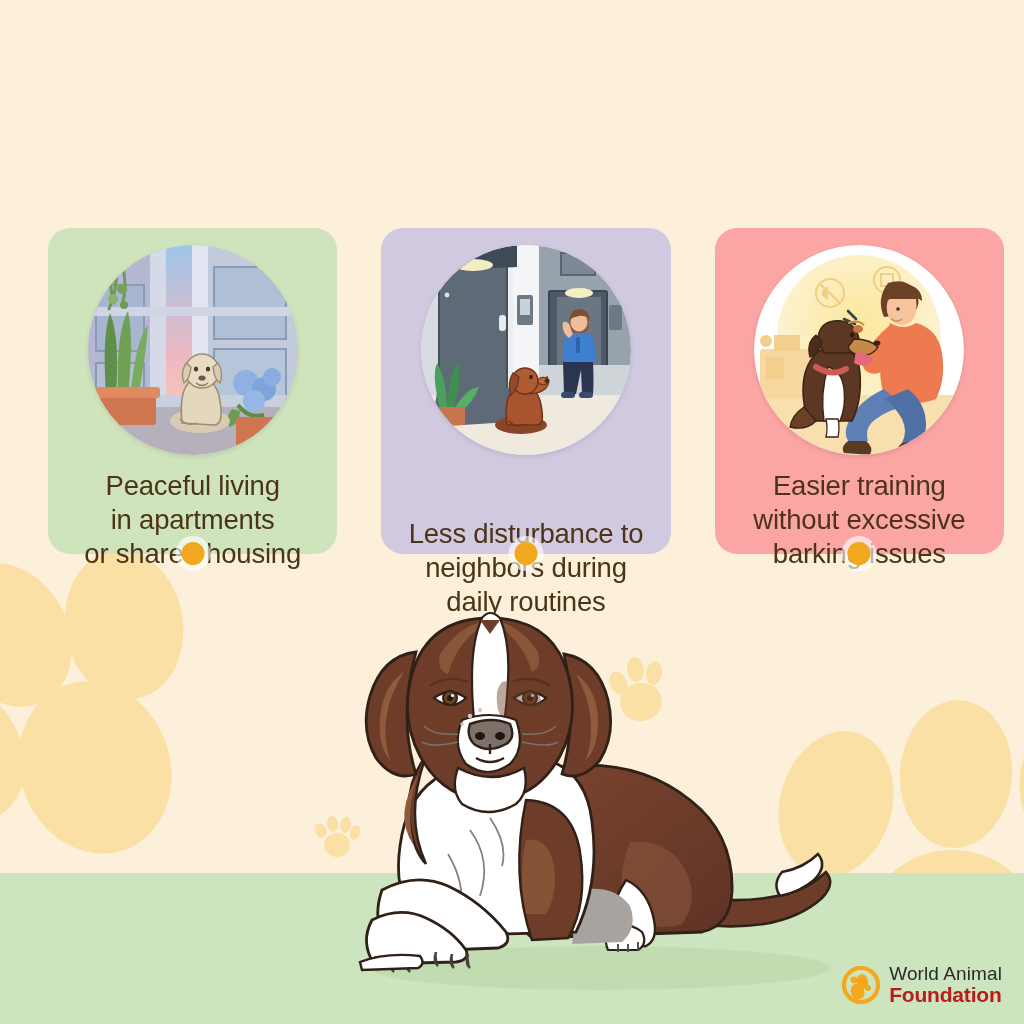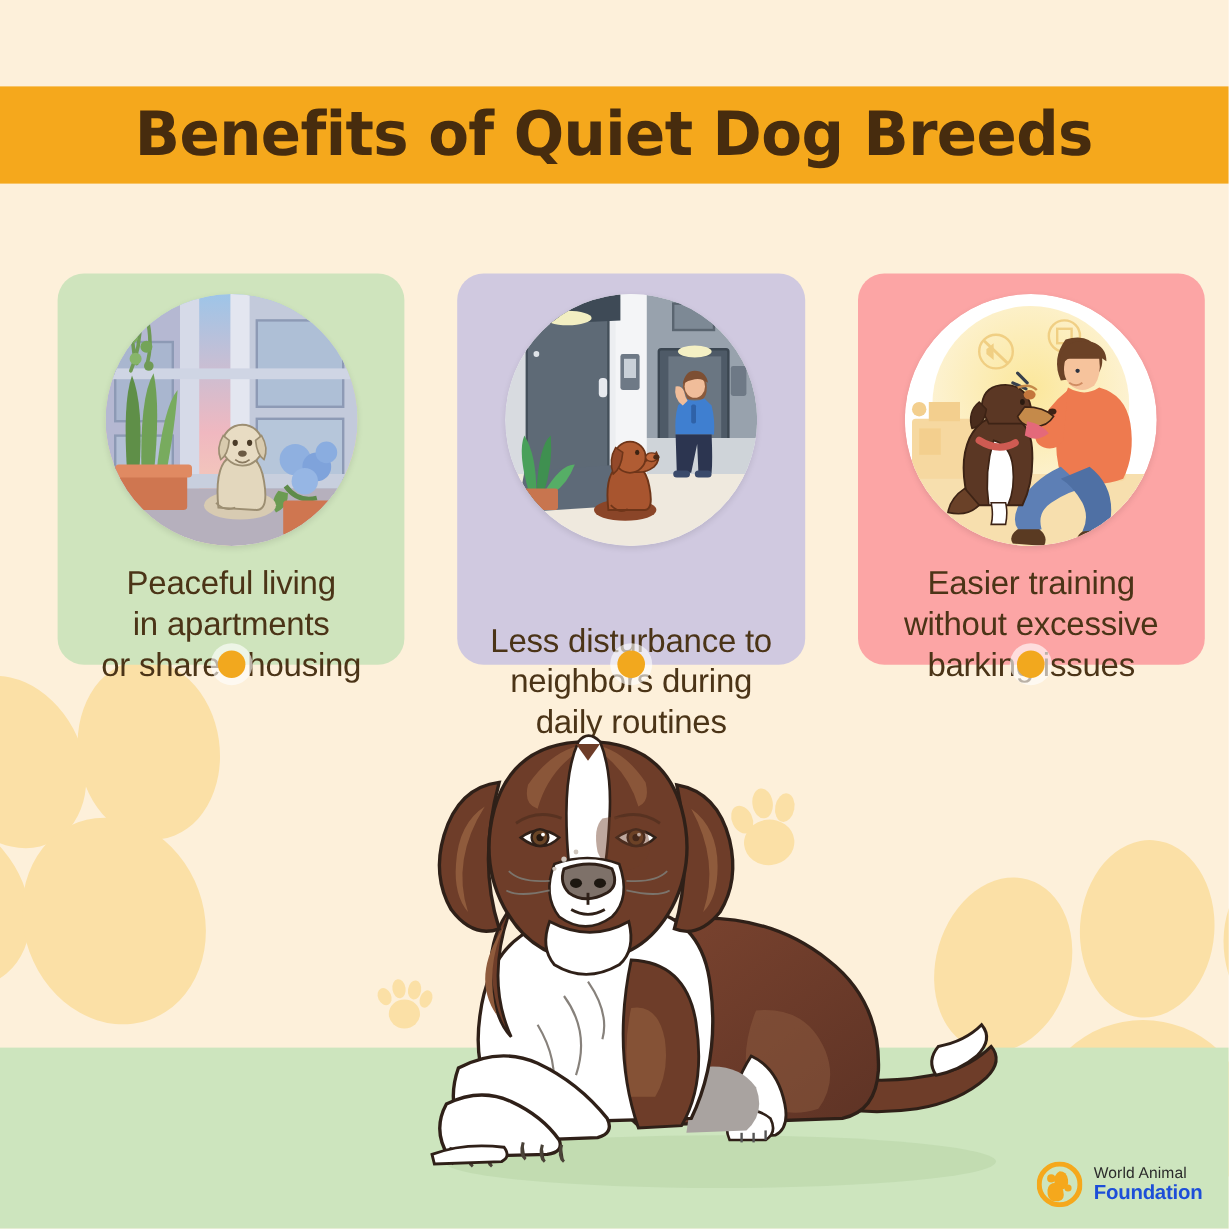--- a/index.html
+++ b/index.html
@@ -88,22 +88,22 @@
   }
   .hero-dog svg { display: block; width: 100%; height: 100%; }
 
   
   .logo {
     position: absolute; right: 22px; bottom: 18px;
     display: flex; align-items: center; gap: 9px;
   }
   .logo-mark { width: 38px; height: 38px; flex: 0 0 auto; }
   .logo-text { line-height: 1.04; }
-  .logo-line1 { font-size: 13px; color: #2B2B2B; letter-spacing: 0.1px; }
-  .logo-line2 { font-size: 17px; color: #1d4ed8; font-weight: bold; letter-spacing: -0.2px; }
+  .logo-line1 { font-size: 19px; color: #2B2B2B; letter-spacing: 0.1px; }
+  .logo-line2 { font-size: 21px; color: #b91c1c; font-weight: bold; letter-spacing: -0.2px; }
 </style>
 </head>
 <body>
 
 <div id="poster">
 
   <div class="bg-layer">
 
     <div class="pawmark" style="left:-60px; top:560px; width:330px; height:300px;">
       <div class="toe" style="left:10px;  top:0px;   width:118px; height:150px; transform:rotate(-28deg);"></div>
@@ -129,23 +129,20 @@
 
     <div class="pawmark" style="left:608px; top:655px; width:66px; height:66px;">
       <div class="toe" style="left:2px;  top:16px; width:17px; height:24px; transform:rotate(-25deg);"></div>
       <div class="toe" style="left:19px; top:2px;  width:17px; height:25px; transform:rotate(-8deg);"></div>
       <div class="toe" style="left:38px; top:6px;  width:16px; height:24px; transform:rotate(10deg);"></div>
       <div class="pad" style="left:12px; top:28px; width:42px; height:38px; transform:rotate(-6deg);"></div>
     </div>
     <div class="ground"></div>
   </div>
 
-  <div class="header-band">
-    <div class="header-title">Benefits of Quiet Dog Breeds</div>
-  </div>
 
   <div class="cards">
 
     <div class="card" style="background:#CFE4BD;">
       <div class="card-circle">
         <svg viewBox="0 0 210 210">
           <defs>
             <clipPath id="c1">
                 <circle cx="105" cy="105" r="105"></circle>
               </clipPath>

